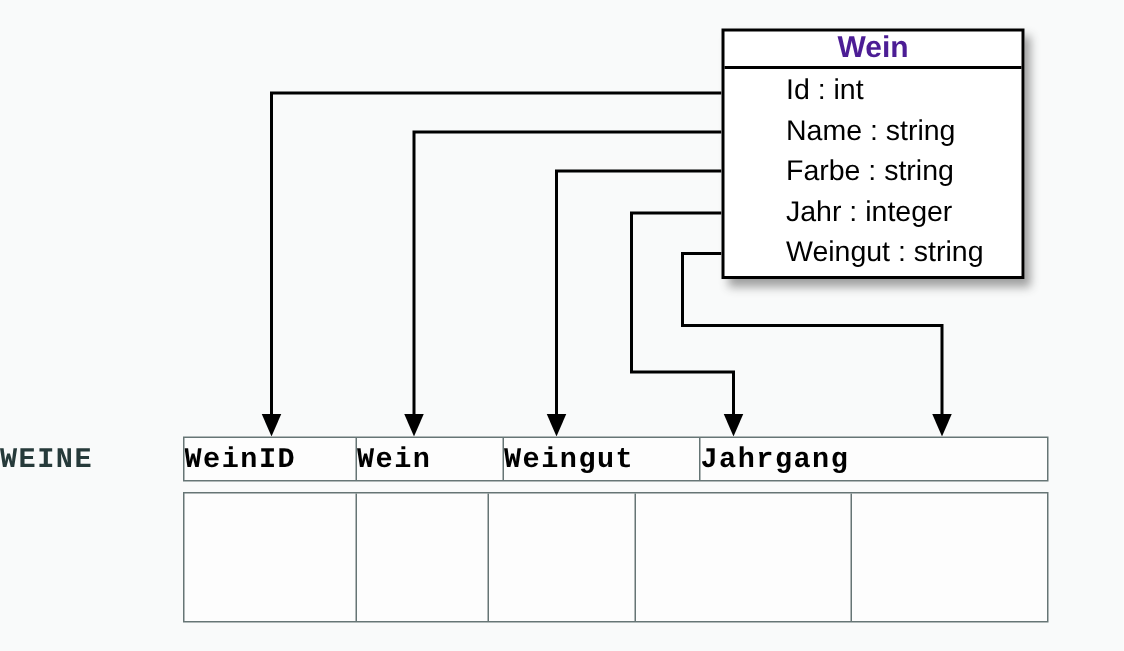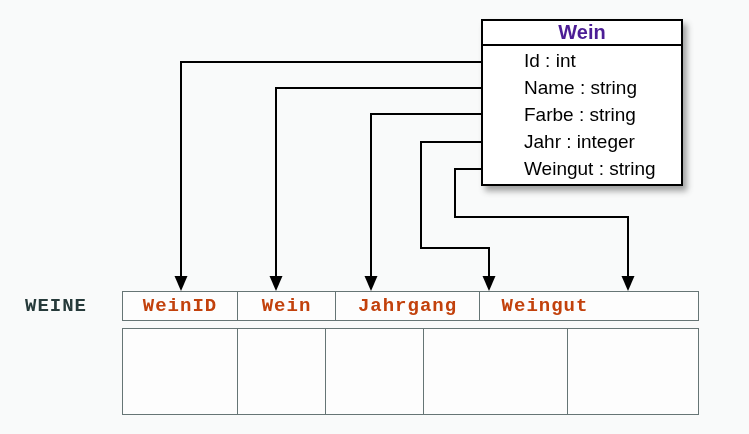--- a/index.html
+++ b/index.html
@@ -43,21 +43,21 @@
     white-space: nowrap;
     color: #000000;
     margin-left: 36px;
   }
   
   .table-label {
     position: absolute;
     left: 0; top: 291px;
     width: 112px; height: 30px;
     line-height: 30px;
-    text-align: center;
+    text-align: left;
     font-family: "Liberation Mono", monospace;
     font-weight: bold;
     font-size: 19px;
     letter-spacing: 1px;
     color: #263a3a;
   }
   
   .thead, .tbody {
     position: absolute;
     left: 122px;
@@ -71,22 +71,22 @@
   .tbody { top: 328px; height: 87px; }
   .th, .td {
     box-sizing: border-box;
     height: 100%;
   }
   .th {
     font-family: "Liberation Mono", monospace;
     font-weight: bold;
     font-size: 19px;
     letter-spacing: 1px;
-    color: #c2410c;
-    text-align: center;
+    color: #000000;
+    text-align: left;
     line-height: 28px;
     white-space: nowrap;
     overflow: hidden;
   }
   .c1 { width: 114px; }
   .c2 { width: 88px;  border-left: 1px solid #667575; }
   .c3 { width: 98px;  border-left: 1px solid #667575; }
   .c4 { width: 144px; border-left: 1px solid #667575; }
   .c5 { width: 131px; border-left: 1px solid #667575; }
 </style>
@@ -121,22 +121,22 @@
       <div class="classbox-attr">Jahr : integer</div>
       <div class="classbox-attr">Weingut : string</div>
     </div>
   </div>
 
   <div class="table-label">WEINE</div>
 
   <div class="thead">
     <div class="th c1">WeinID</div>
     <div class="th c3">Wein</div>
+    <div class="th c5">Weingut</div>
     <div class="th c4">Jahrgang</div>
-    <div class="th c5">Weingut</div>
   </div>
 
   <div class="tbody">
     <div class="td c1"></div>
     <div class="td c2"></div>
     <div class="td c3"></div>
     <div class="td c4"></div>
     <div class="td c5"></div>
   </div>
 

